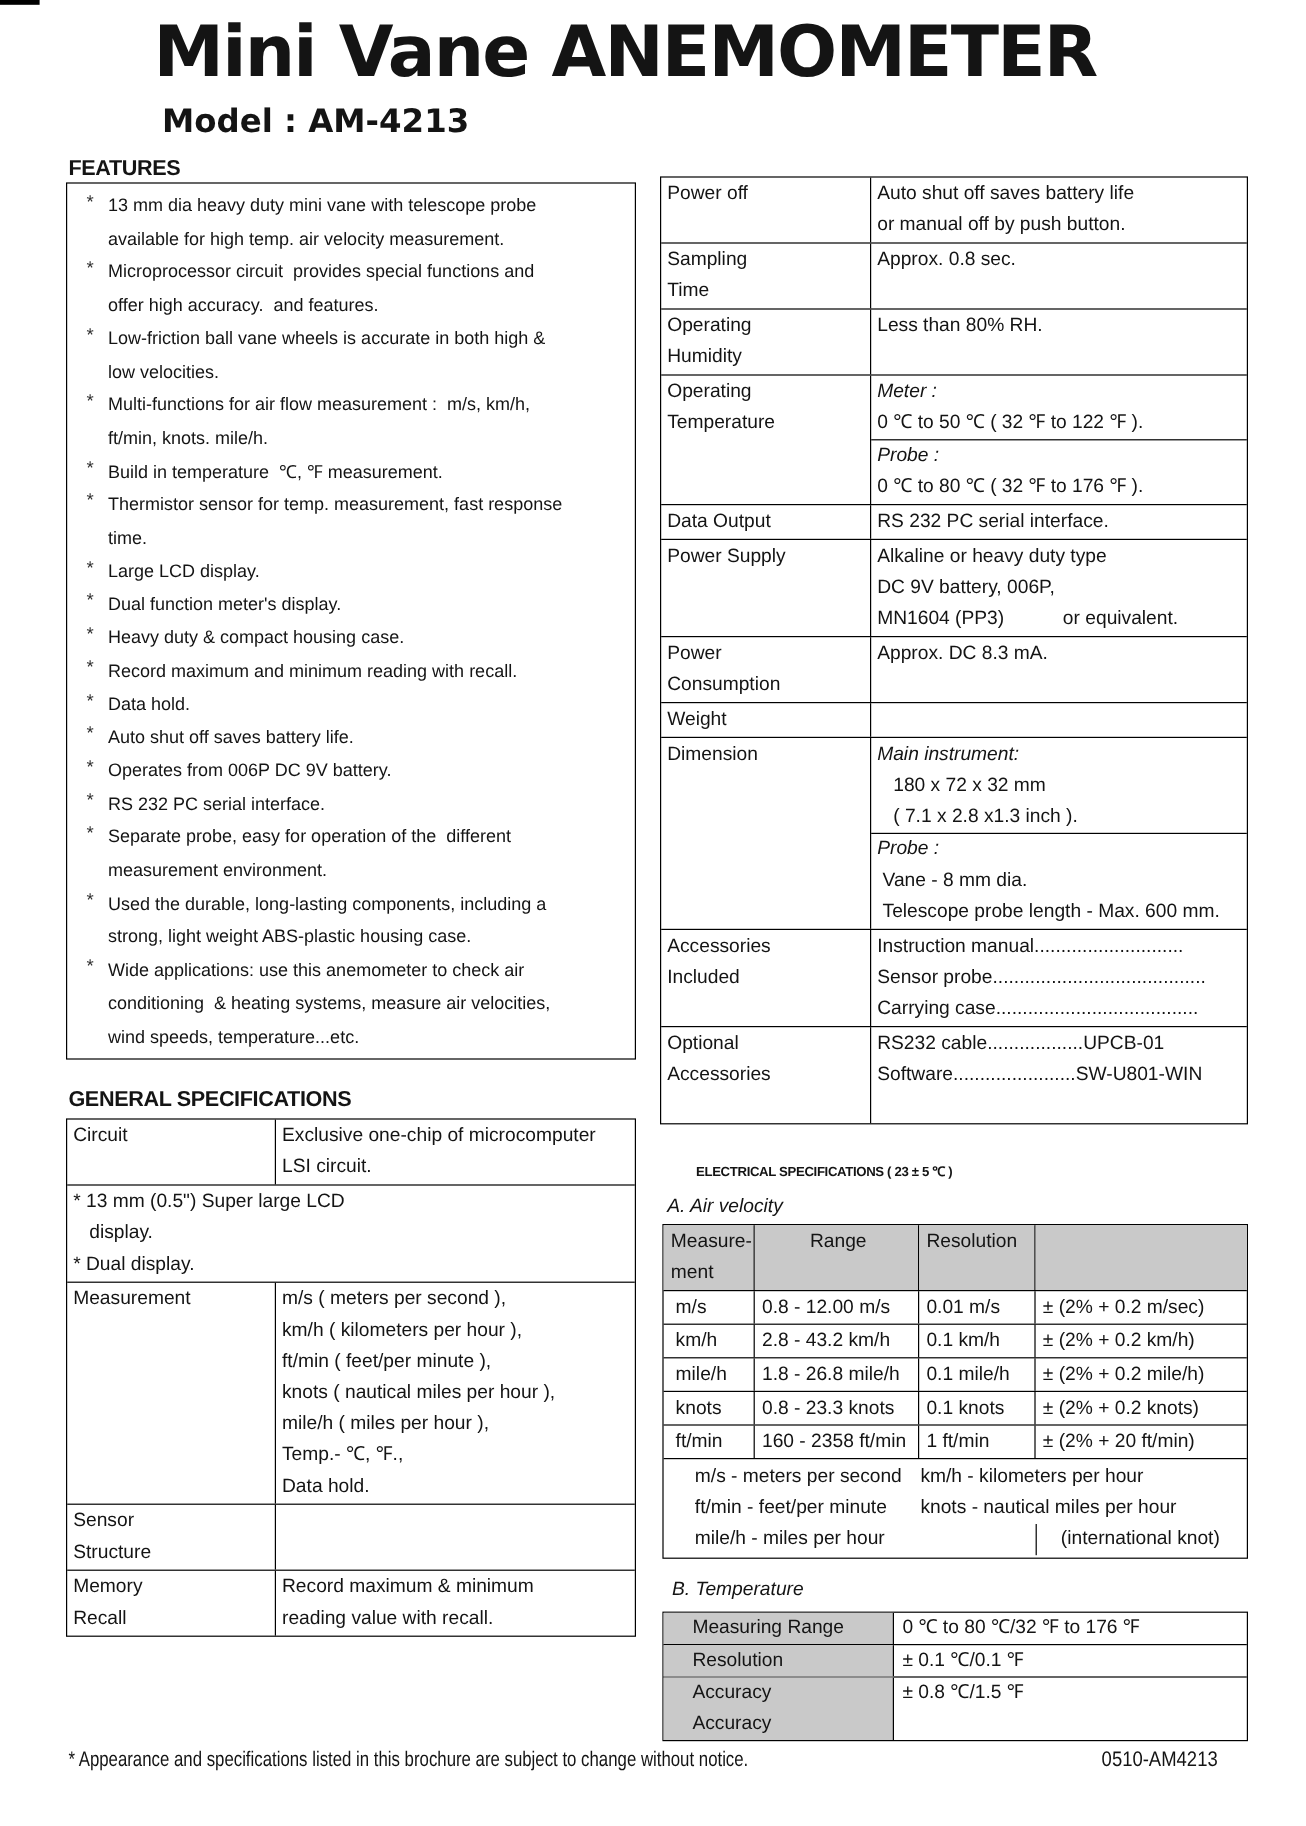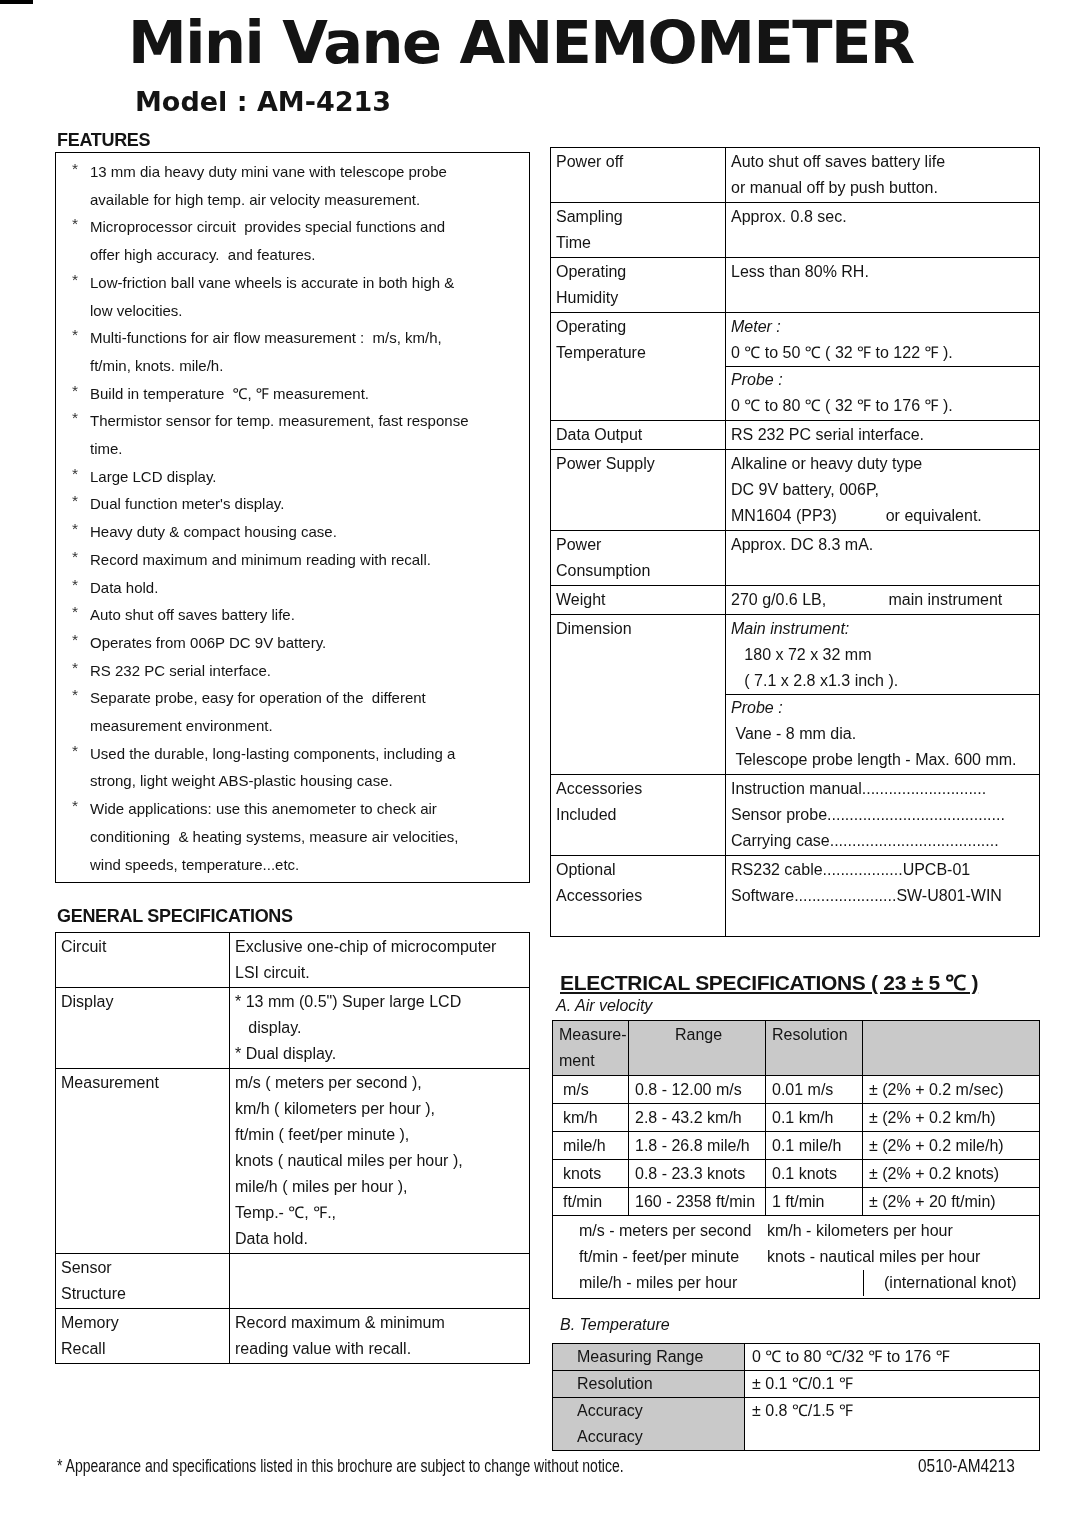--- a/index.html
+++ b/index.html
@@ -7,21 +7,21 @@
         font-family:"Liberation Sans",sans-serif;overflow:hidden;}
   .abs{position:absolute;}
   #edge-artifact{left:0;top:0;width:33px;height:4px;background:#000;}
   #title{left:128px;top:8px;font-family:"DejaVu Sans",sans-serif;font-weight:bold;
          font-size:59px;letter-spacing:-1.5px;white-space:nowrap;}
   #model{left:135px;top:86px;font-family:"DejaVu Sans",sans-serif;font-weight:bold;
          font-size:27px;white-space:nowrap;}
   .sec-heading{font-size:18px;font-weight:bold;letter-spacing:-0.3px;white-space:nowrap;}
   #features-heading{left:57px;top:130px;}
   #gen-heading{left:57px;top:906px;}
-  #elec-heading{left:560px;top:968px;font-size:21px;text-decoration:underline;}
+  #elec-heading{left:580px;top:968px;font-size:11px;}
   .sub-heading{font-size:16px;font-style:italic;white-space:nowrap;}
   #air-subheading{left:556px;top:997px;}
   #temp-subheading{left:560px;top:1316px;}
 
   
   #features-box{left:55px;top:152px;width:475px;height:731px;border:1px solid #000;
                 padding:5px 6px 0 8px;box-sizing:border-box;overflow:hidden;}
   .feat{position:relative;padding-left:26px;}
   .feat .star{position:absolute;left:8px;top:2px;font-size:15.5px;color:#333;}
   .fline{line-height:27.7px;font-size:15px;white-space:pre-wrap;}
@@ -172,23 +172,20 @@
       <div class="srow">
         <div class="scell slabel">
           <div class="sline">Circuit</div>
         </div>
         <div class="scell sval">
           <div class="sline"><span>Exclusive one-chip of microcomputer</span></div>
           <div class="sline"><span>LSI circuit.</span></div>
         </div>
       </div>
       <div class="srow">
-        <div class="scell slabel">
-          <div class="sline">Display</div>
-        </div>
         <div class="scell sval">
           <div class="sline"><span>* 13 mm (0.5") Super large LCD</span></div>
           <div class="sline"><span>   display.</span></div>
           <div class="sline"><span>* Dual display.</span></div>
         </div>
       </div>
       <div class="srow">
         <div class="scell slabel">
           <div class="sline">Measurement</div>
         </div>
@@ -283,23 +280,20 @@
           <div class="sline">Power</div>
           <div class="sline">Consumption</div>
         </div>
         <div class="scell sval">
           <div class="sline"><span>Approx. DC 8.3 mA.</span></div>
         </div>
       </div>
       <div class="srow">
         <div class="scell slabel">
           <div class="sline">Weight</div>
-        </div>
-        <div class="scell sval">
-          <div class="sline"><span>270 g/0.6 LB,              main instrument</span></div>
         </div>
       </div>
       <div class="srow">
         <div class="scell slabel">
           <div class="sline">Dimension</div>
         </div>
         <div class="scell sval">
           <div class="sline"><span class="it">Main instrument:</span></div>
           <div class="sline"><span>   180 x 72 x 32 mm</span></div>
           <div class="sline"><span>   ( 7.1 x 2.8 x1.3 inch ).</span></div>

